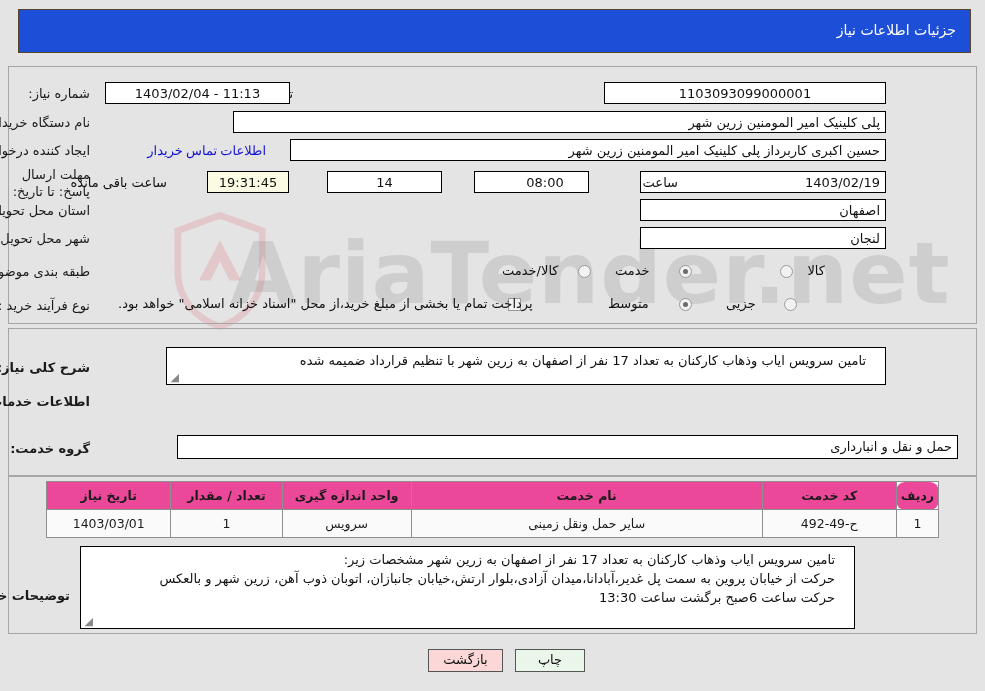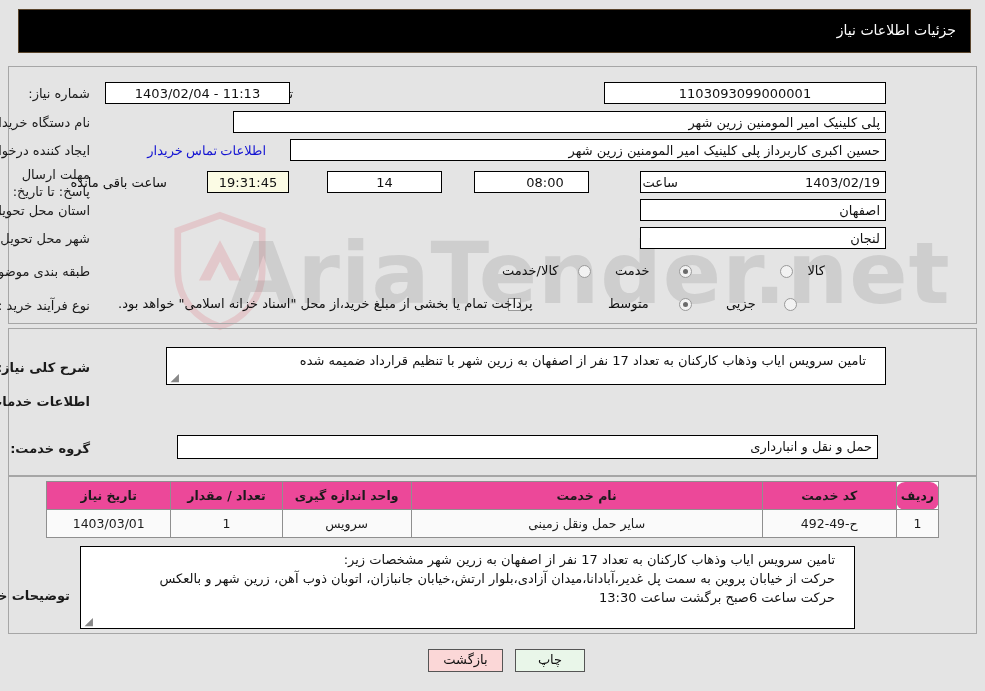--- a/index.html
+++ b/index.html
@@ -41,21 +41,21 @@
     left: 172px; top: 6px;
     width: 96px; height: 120px;
     opacity: 0.30;
   }
 
   
   .title-bar {
     position: absolute;
     left: 18px; top: 9px;
     width: 953px; height: 44px;
-    background: #000000;
+    background: #1d4ed8;
     border: 1px solid #5a452c;
     color: #ffffff;
     z-index: 3;
   }
   .title-bar span {
     position: absolute;
     right: 14px; top: 12px;
     font-size: 14px;
   }
 
@@ -280,21 +280,21 @@
 
   <div class="lbl bold" style="right:895px; top:360px;">شرح کلی نیاز:</div>
   <div class="ta" style="left:166px; top:347px; width:720px; height:38px;">
     <span>تامین سرویس ایاب وذهاب کارکنان به تعداد 17 نفر از اصفهان به زرین شهر با تنظیم قرارداد ضمیمه شده</span>
     <span class="grip">◢</span>
   </div>
 
   <div class="lbl bold" style="right:895px; top:394px;">اطلاعات خدمات مورد نیاز</div>
 
   <div class="lbl bold" style="right:895px; top:441px;">گروه خدمت:</div>
-  <div class="fld" style="left:177px; top:435px; width:701px; height:24px;">حمل و نقل و انبارداری</div>
+  <div class="fld" style="left:177px; top:435px; width:781px; height:24px;">حمل و نقل و انبارداری</div>
 
   <table class="tbl">
     <thead>
       <tr>
         <th style="width:36px;border-radius:9px;">ردیف</th>
         <th style="width:135px;">کد خدمت</th>
         <th style="width:355px;">نام خدمت</th>
         <th style="width:130px;">واحد اندازه گیری</th>
         <th style="width:112px;">تعداد / مقدار</th>
         <th style="width:125px;">تاریخ نیاز</th>

